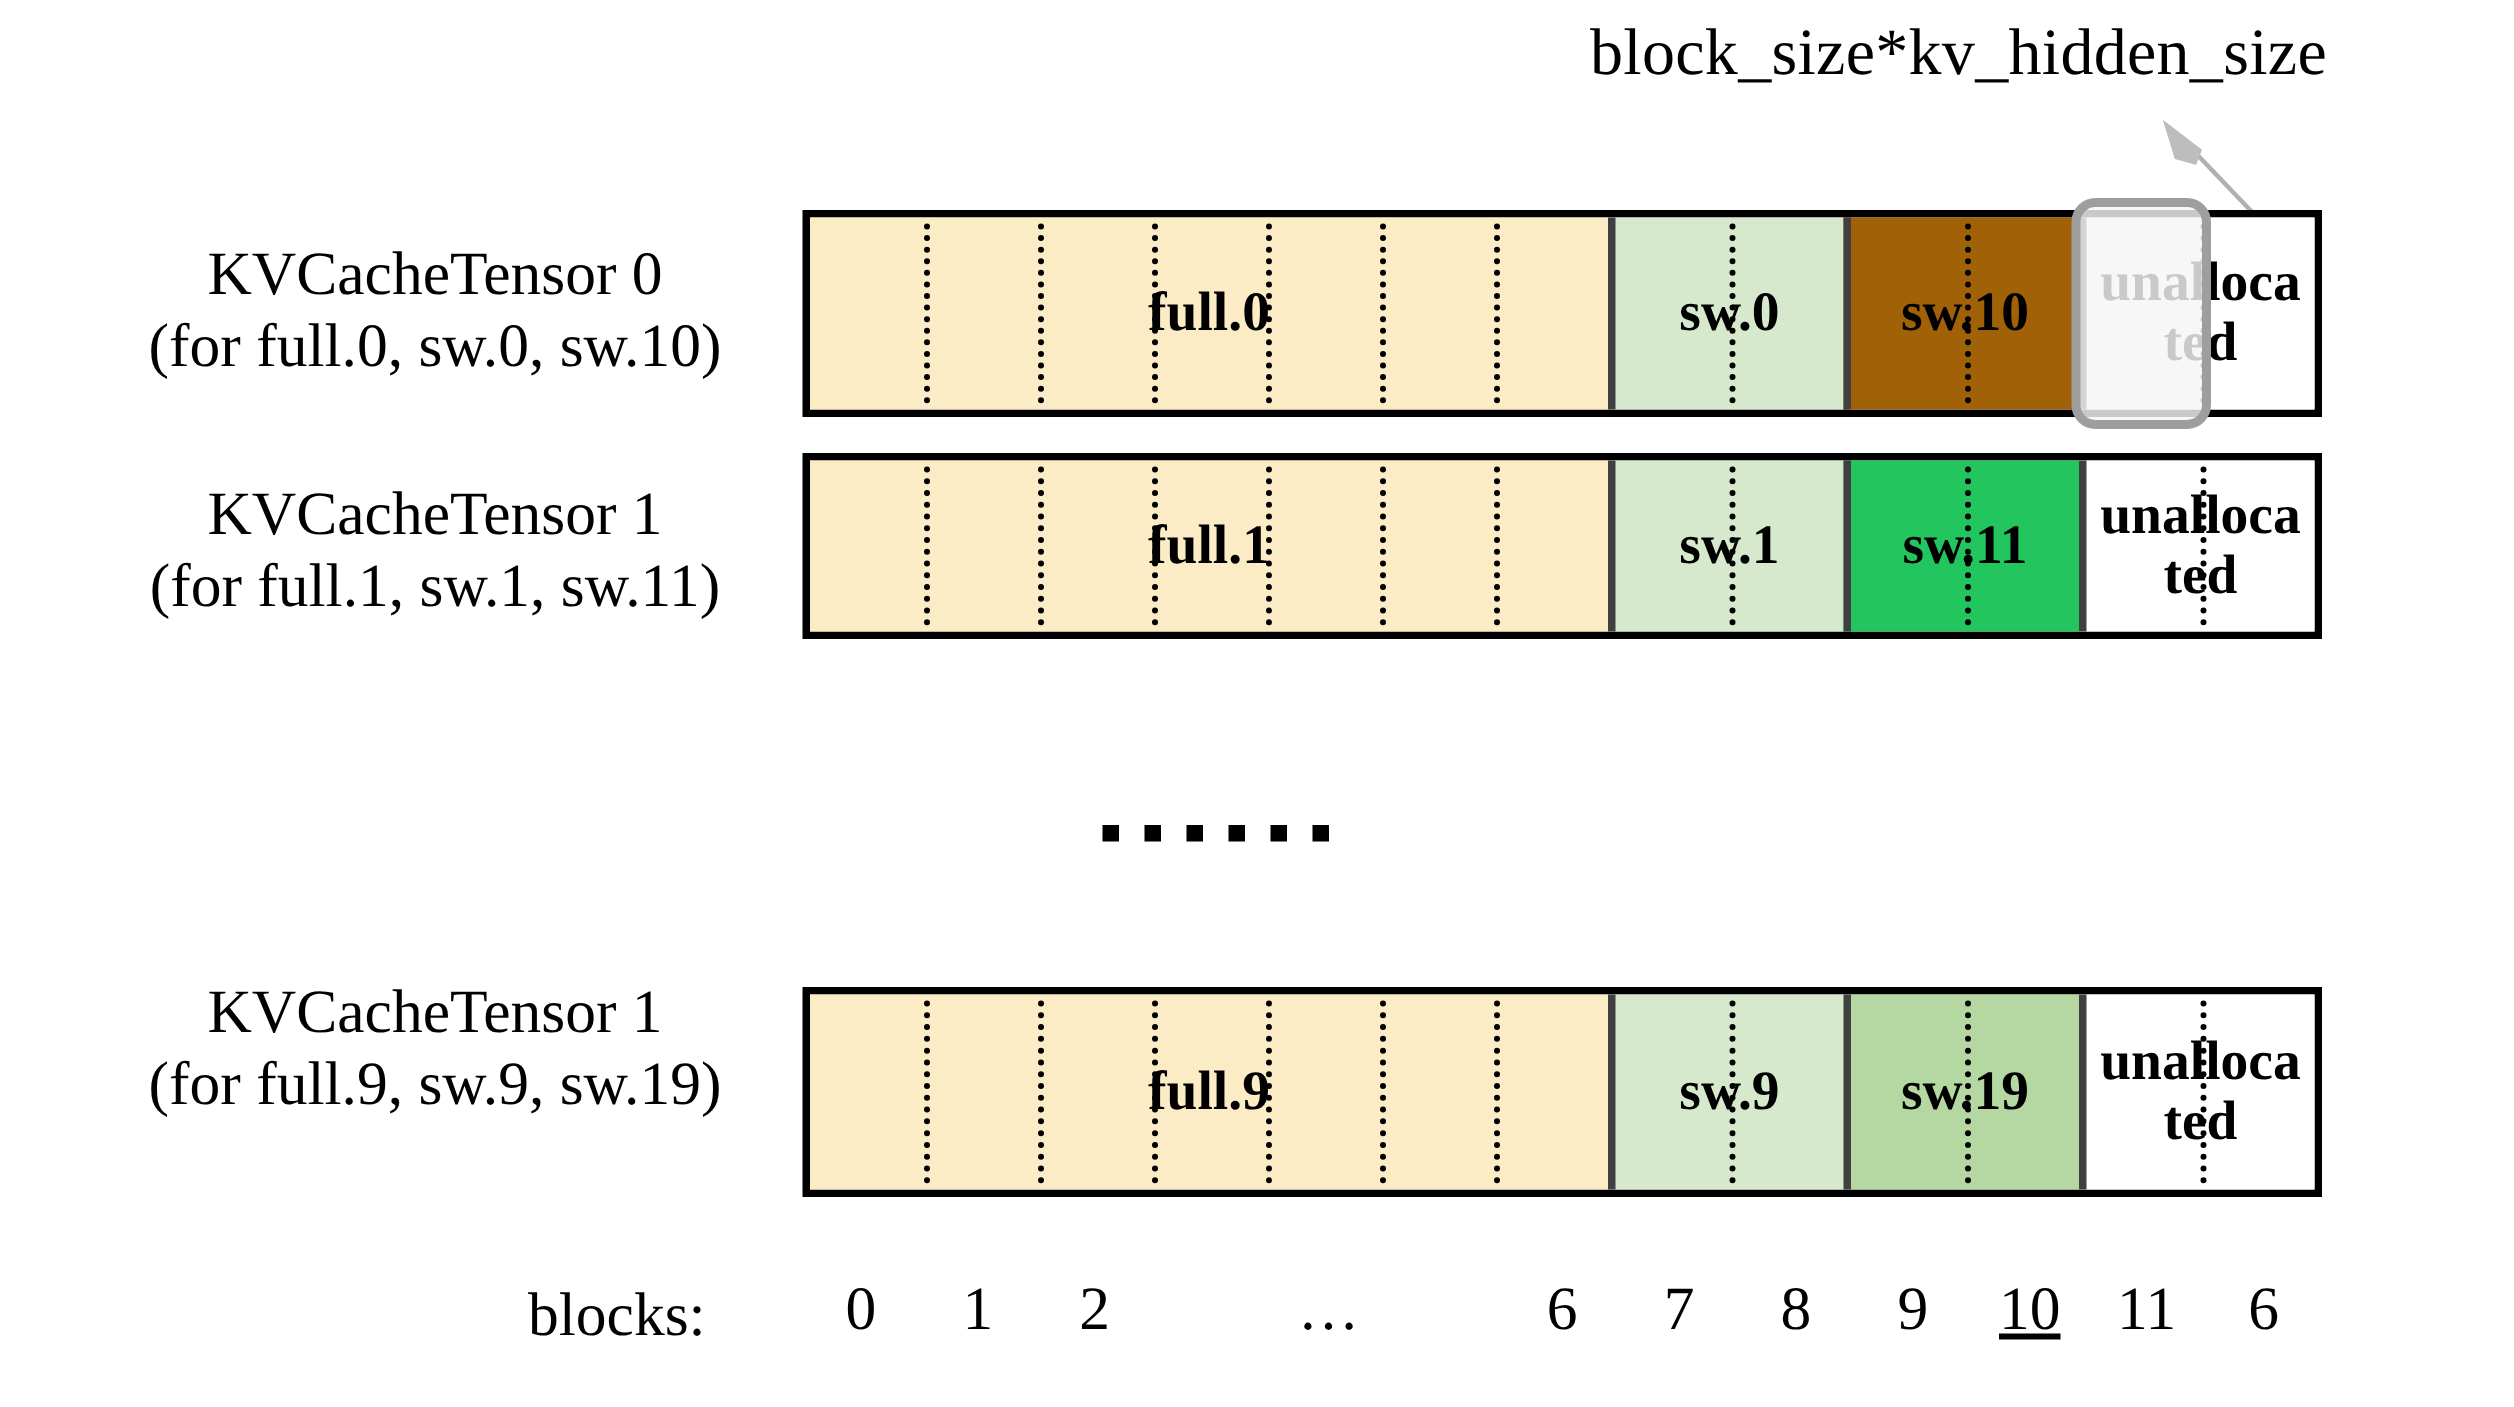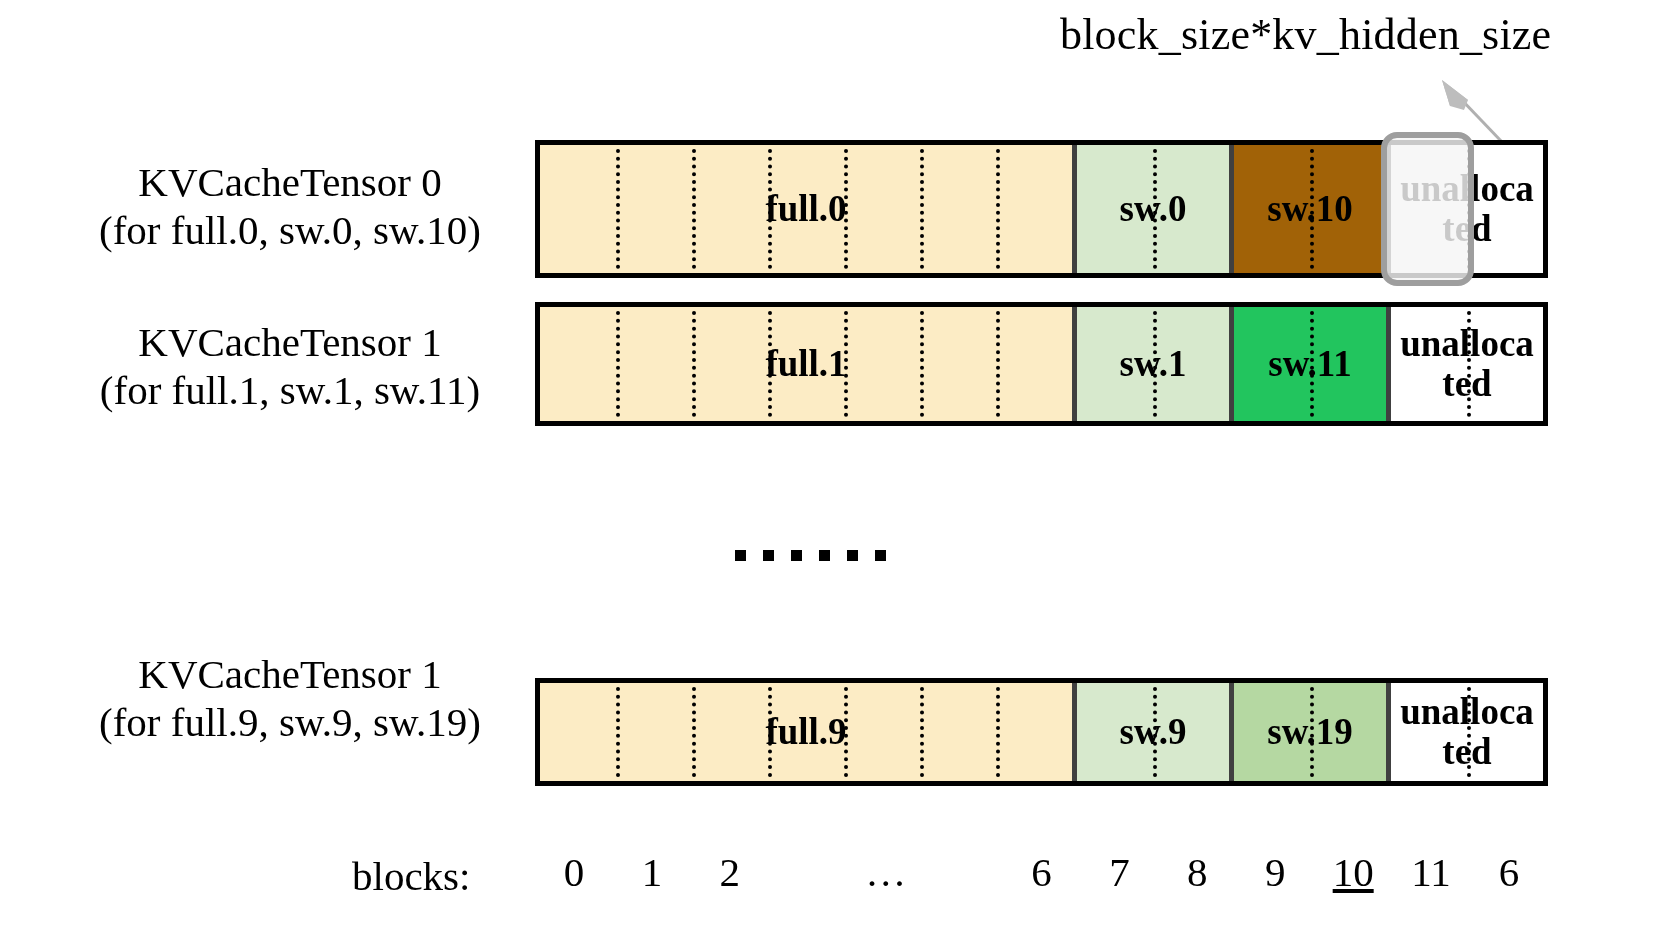--- a/index.html
+++ b/index.html
@@ -205,21 +205,21 @@
       </div>
       <div class="seg" style="flex: 2 0 0px; background: #22c55e;">
         <div class="divider" style="left: 50%;"></div>
         <span class="seg-label">sw.11</span>
       </div>
       <div class="seg" style="flex: 2 0 0px; background: rgb(255, 255, 255);">
         <div class="divider" style="left: 50%;"></div>
         <span class="seg-label two-line">unalloca<br>ted</span>
       </div>
     </div>
-  <div class="bar" id="bar-2" style="top:678px;height:108px;">
+  <div class="bar" id="bar-2" style="top:658px;height:140px;">
       <div class="seg" style="flex: 7 0 0px; background: rgb(252, 236, 197);">
         <div class="divider" style="left: 14.2857%;"></div>
         <div class="divider" style="left: 28.5714%;"></div>
         <div class="divider" style="left: 42.8571%;"></div>
         <div class="divider" style="left: 57.1429%;"></div>
         <div class="divider" style="left: 71.4286%;"></div>
         <div class="divider" style="left: 85.7143%;"></div>
         <span class="seg-label">full.9</span>
       </div>
       <div class="seg" style="flex: 2 0 0px; background: rgb(215, 233, 205);">

